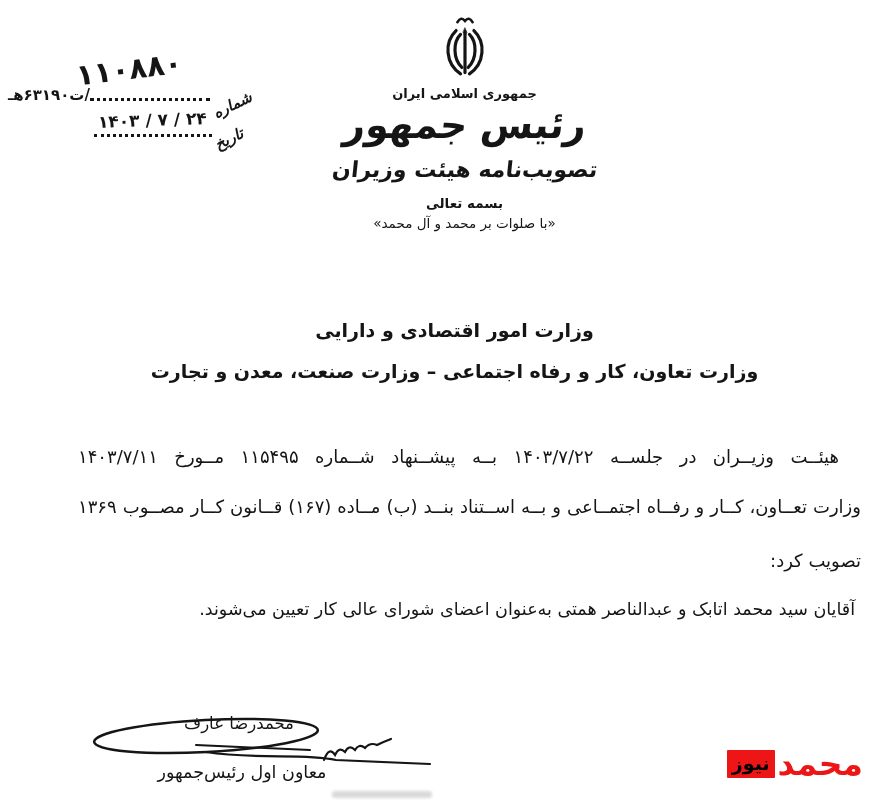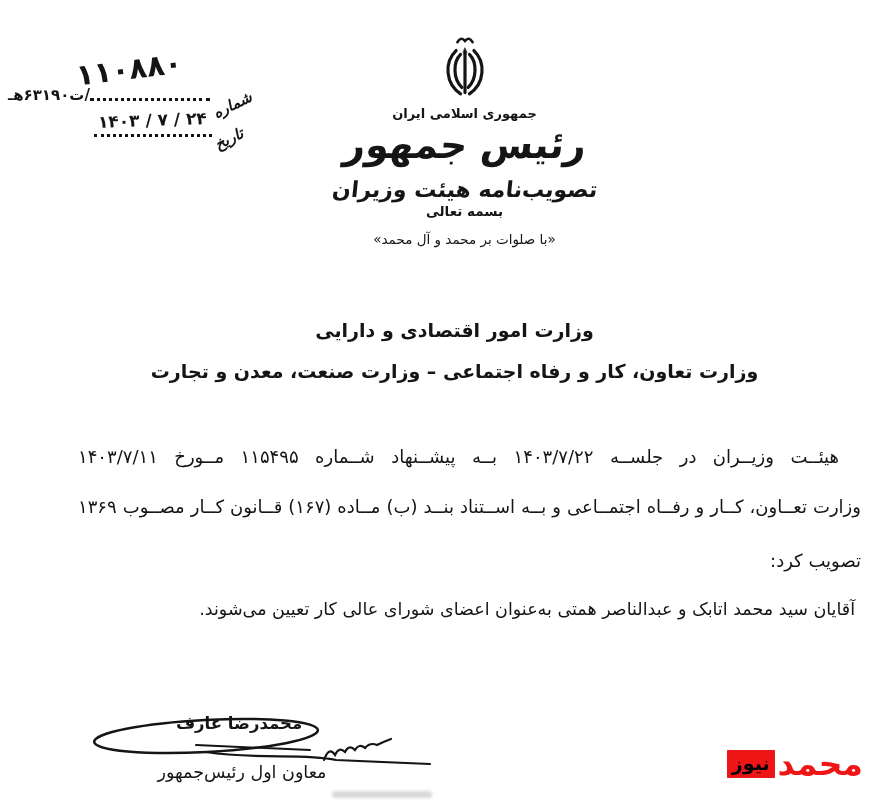--- a/index.html
+++ b/index.html
@@ -30,55 +30,55 @@
     position:absolute; left:2px; top:32px; font-size:15px; font-weight:bold;
     white-space:nowrap;
   }
   .stamp-date{
     position:absolute; left:92px; top:56px; font-size:17px; font-weight:bold;
     transform:rotate(-2deg); white-space:nowrap;
   }
 
   
   .header{
-    position:absolute; top:34px; left:calc(50% - 150px); width:360px;
+    position:absolute; top:14px; left:calc(50% - 150px); width:360px;
     text-align:center;
   }
   .emblem{ display:block; margin:0 auto; width:64px; height:70px; }
   .country{ font-size:13px; font-weight:bold; margin-top:2px; }
   .office{
     font-size:38px; font-weight:bold; line-height:1.2; margin-top:2px;
     transform:skewX(-6deg);
   }
   .doctype{
     font-size:22px; font-weight:bold; margin-top:8px; transform:skewX(-6deg);
   }
-  .bismillah{ font-size:13.5px; margin-top:1px; font-weight:bold; }
-  .salawat{ font-size:13.5px; margin-top:12px; }
+  .bismillah{ font-size:13.5px; margin-top:13px; font-weight:bold; }
+  .salawat{ font-size:13.5px; margin-top:4px; }
 
   
   .recipients{
     position:absolute; top:310px; left:40px; right:0; text-align:center;
     font-weight:bold; font-size:19px; line-height:41px;
   }
 
   
   .body{ position:absolute; top:410px; right:8px; left:78px; font-size:18px; }
   .para-line{ line-height:30px; text-align:justify; text-align-last:justify;margin-top:32px; }
   .indent{ padding-right:22px; }
   .line2{ margin-top:20px; }
   .decree{ margin-top:28px; text-align:right; }
   .resolution{ margin-top:28px; text-align:right; padding-right:6px; font-size:17.5px; }
 
   
   .sig-block{ position:absolute; left:78px; top:690px; width:362px; height:100px; }
   .sig-svg{ position:absolute; inset:0; width:100%; height:100%; }
   .sig-name{
     position:absolute; left:86px; top:24px; width:150px; text-align:center;
-    font-size:16.5px; font-weight:bold; white-space:nowrap;
+    font-size:16.5px; font-weight:normal; white-space:nowrap;
   }
   .sig-title{
     position:absolute; left:52px; top:72px; width:224px; text-align:center;
     font-size:17.5px; font-weight:normal; white-space:nowrap;
   }
 
   
   .watermark{
     position:absolute; top:747px; right:6px; display:flex; align-items:center;
     gap:3px;

